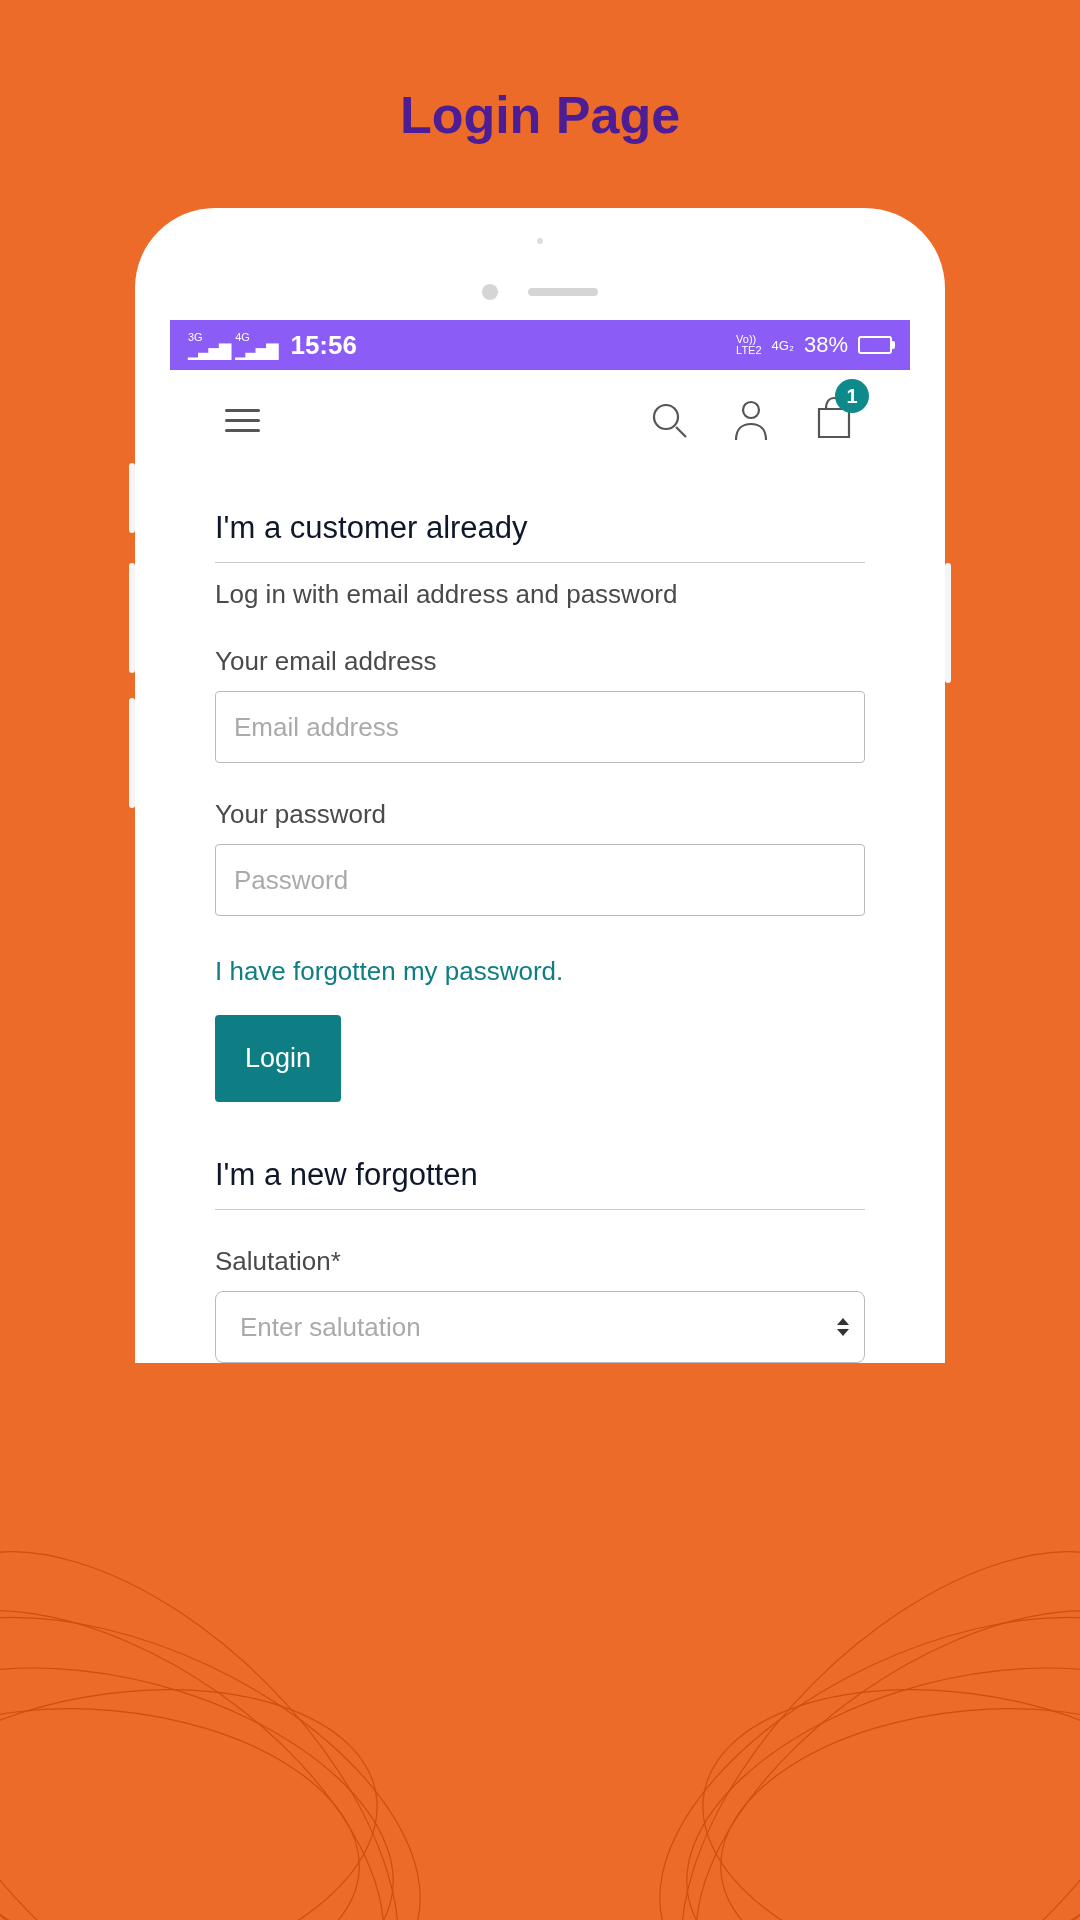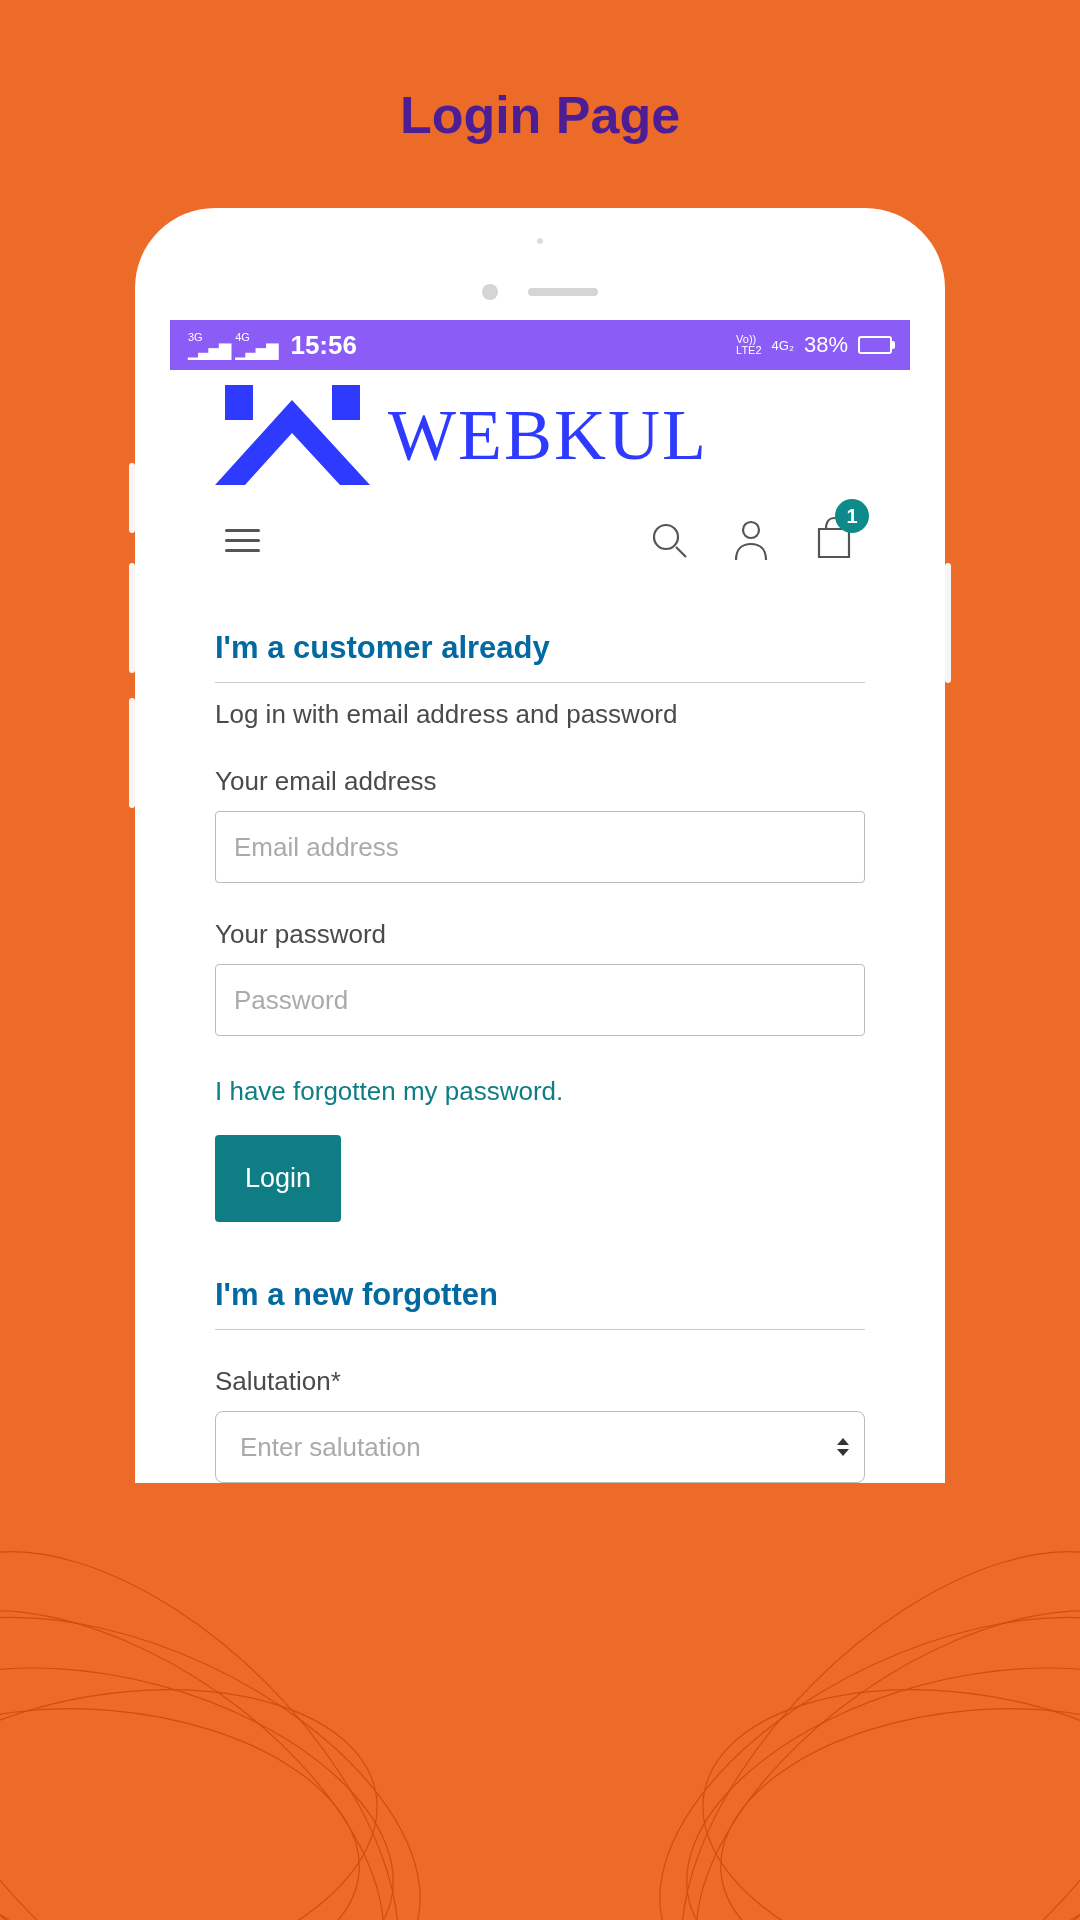--- a/index.html
+++ b/index.html
@@ -121,22 +121,22 @@
       top: -16px; right: -14px;
       background: #0e8a8a;
       color: white;
       width: 34px; height: 34px;
       border-radius: 50%;
       display: flex; align-items: center; justify-content: center;
       font-size: 20px; font-weight: 600;
     }
     .section-header {
       font-size: 31px;
-      font-weight: 700;
-      color: #0369a1;
+      font-weight: 400;
+      color: #0f172a;
       padding-bottom: 16px;
       border-bottom: 1px solid #ccc;
       margin-top: 50px;
     }
     .section-sub {
       font-size: 26px;
       color: #4a4a4a;
       margin-top: 16px;
     }
     .field-label {
@@ -267,30 +267,20 @@
       <div class="status-right">
         <span style="font-size:11px;line-height:1;white-space:pre">Vo))
 LTE2</span>
         <span style="font-size:13px">4G₂</span>
         <span style="font-size:22px">38%</span>
         <span class="battery-icon"><span class="battery-fill"></span></span>
       </div>
     </div>
 
     <div class="app-content">
-      <div class="logo-row">
-        <div class="logo-mark">
-          <svg viewBox="0 0 155 100" width="155" height="100">
-            <polygon points="0,100 77,15 155,100 125,100 77,48 30,100" fill="#2e3bff"></polygon>
-            <rect x="10" y="0" width="28" height="35" fill="#2e3bff"></rect>
-            <rect x="117" y="0" width="28" height="35" fill="#2e3bff"></rect>
-          </svg>
-        </div>
-        <span class="logo-text">WEBKUL</span>
-      </div>
 
       <div class="toolbar">
         <div class="hamburger">
           <span></span>
             <span></span>
             <span></span>
         </div>
         <div class="toolbar-right">
           <svg class="icon-svg" width="40" height="40" viewBox="0 0 40 40">
             <circle cx="17" cy="17" r="12"></circle>

